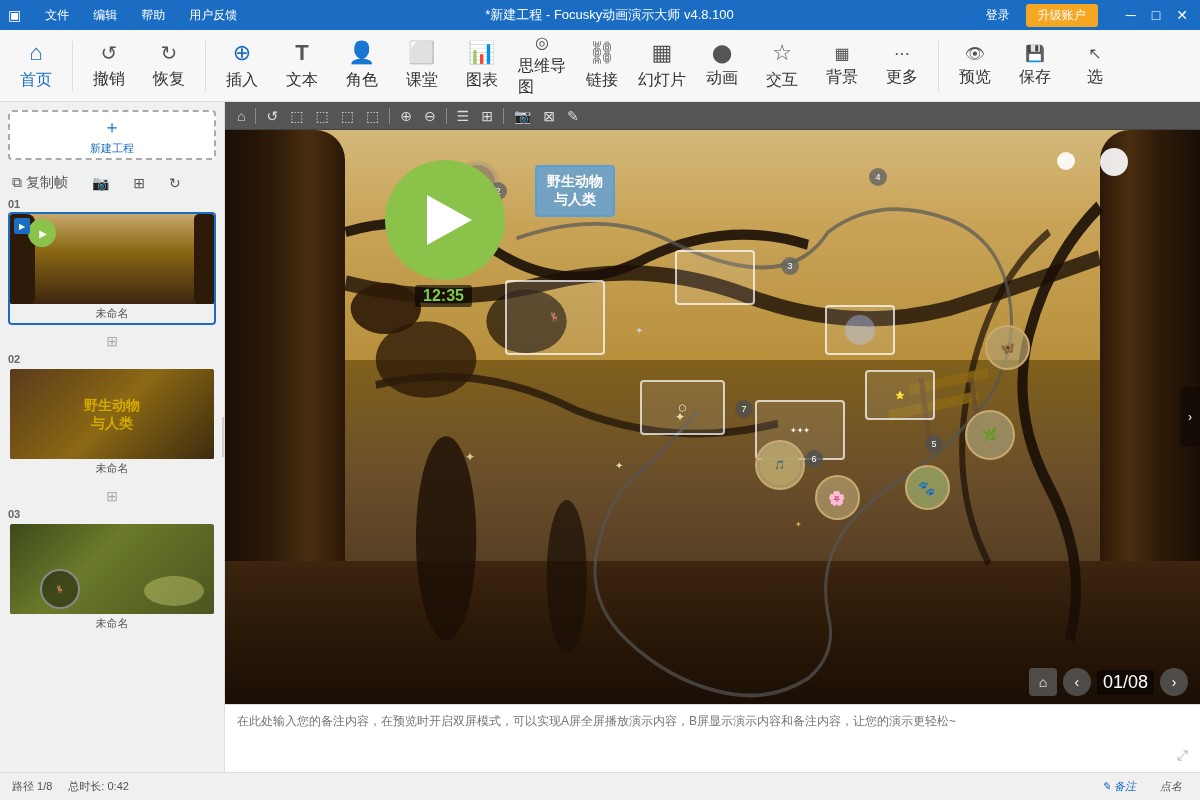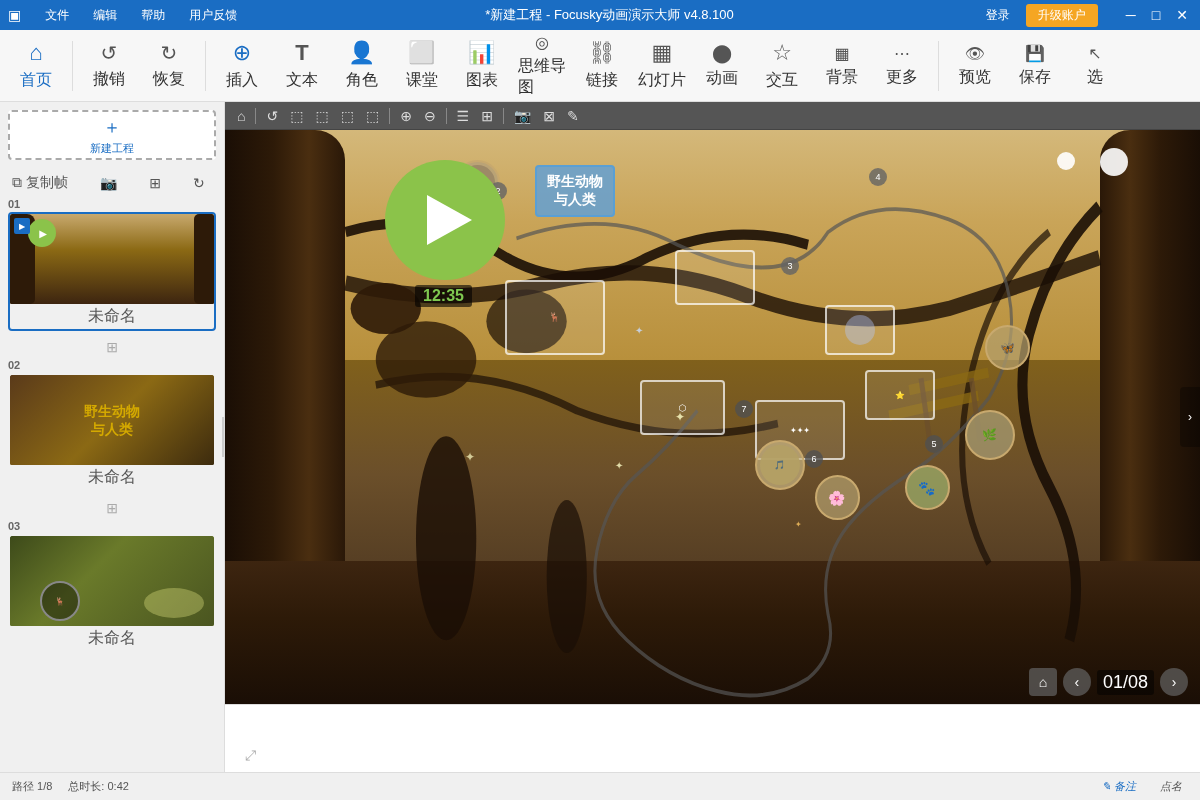--- a/index.html
+++ b/index.html
@@ -82,21 +82,21 @@
       cursor: pointer;
       color: #1a6dc3;
       font-size: 11px;
       gap: 2px;
       background: white;
     }
     #new-frame-btn .plus { font-size: 18px; }
     .frame-tools {
       display: flex;
       align-items: center;
-      gap: 24px;
+      gap: 16px;
       padding: 4px 8px;
       background: #f0f0f0;
     }
     .frame-tool { font-size: 14px; cursor: pointer; color: #555; padding: 2px 4px; border-radius: 2px; }
 
     #slides-list { overflow-y: auto; flex: 1; padding: 0 8px 8px; }
     .slide-group { margin-bottom: 4px; }
     .slide-number { font-size: 11px; color: #666; margin-bottom: 2px; font-weight: bold; }
     .slide-item {
       border: 2px solid transparent;
@@ -106,21 +106,21 @@
       position: relative;
     }
     .slide-item.active { border-color: #1a6dc3; }
     .slide-thumb {
       width: 100%;
       height: 90px;
       border-radius: 2px;
       overflow: hidden;
       position: relative;
     }
-    .slide-label { font-size: 16px; color: #555; text-align: center; padding: 2px 0; }
+    .slide-label { font-size: 11px; color: #555; text-align: center; padding: 2px 0; }
 
     
     .thumb-1 { background: linear-gradient(135deg, #8B7355 0%, #6B5B3E 50%, #4a3728 100%); }
     
     .thumb-2 { background: linear-gradient(135deg, #5a3a1a 0%, #8B6914 50%, #3d2b0e 100%); display: flex; align-items: center; justify-content: center; }
     .thumb-2-text { color: #d4a900; font-size: 14px; font-weight: bold; text-align: center; line-height: 1.3; }
     
     .thumb-3 { background: linear-gradient(135deg, #3d5a1a 0%, #5a7a2a 40%, #8B9B3A 100%); }
 
     .slide-play-btn {
@@ -749,20 +749,21 @@
           <div class="canvas-nav-btn">‹</div>
           <span class="canvas-nav-count">01/08</span>
           <div class="canvas-nav-btn">›</div>
         </div>
 
         <div id="right-arrow">›</div>
       </div>
     </div>
 
     <div id="notes-area">
+      <textarea id="notes-input" placeholder="在此处输入您的备注内容，在预览时开启双屏模式，可以实现A屏全屏播放演示内容，B屏显示演示内容和备注内容，让您的演示更轻松~" style=""></textarea>
       <span id="expand-icon">⤢</span>
     </div>
   </div>
 </div>
 
 <div id="status-bar">
   <div class="left-status">
     <span>路径 1/8</span>
     <span>总时长: 0:42</span>
   </div>

